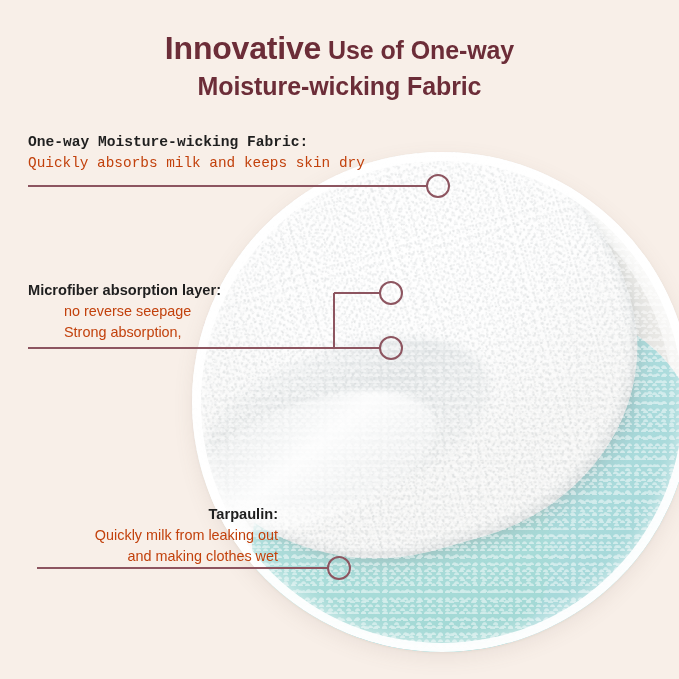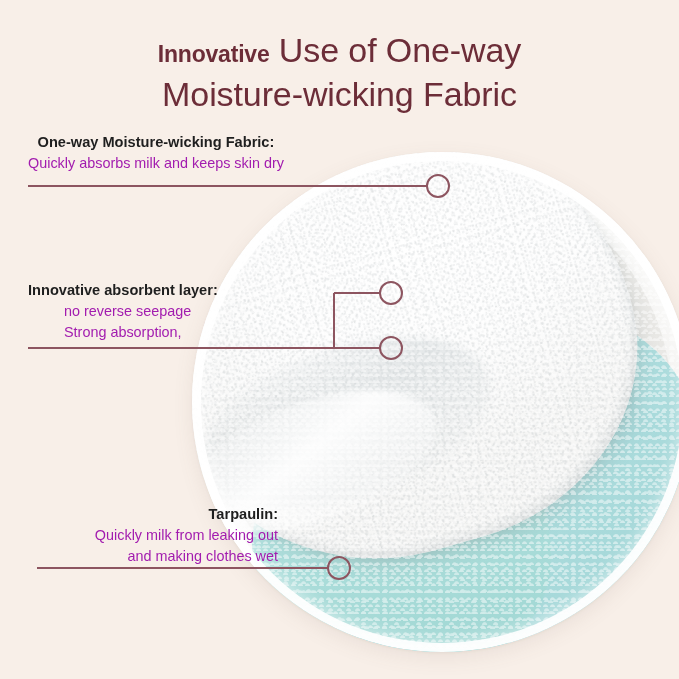--- a/index.html
+++ b/index.html
@@ -28,27 +28,27 @@
   .title-block {
     position:absolute;
     left:0; top:28px;
     width:679px;
     text-align:center;
     line-height:1.30;
     color:#6c2d38;
   }
   .title-line { display:block; white-space:nowrap; }
   .t-strong {
-    font-size:23px;
+    font-size:32px;
     font-weight:700;
     letter-spacing:-0.2px;
   }
   .t-reg {
-    font-size:34px;
-    font-weight:400;
+    font-size:25px;
+    font-weight:700;
     letter-spacing:-0.1px;
     text-align:center;
   }
 
   
   .photo {
     position:absolute;
     left:192px; top:152px;
     width:500px; height:500px;
   }
@@ -237,26 +237,26 @@
   .c-head {
     font-size:14.6px;
     font-weight:700;
     color:#1f1f1f;
     white-space:nowrap;
     line-height:1.42;
   }
   .c-body {
     font-size:14.4px;
     font-weight:400;
-    color:#a21caf;
+    color:#c2410c;
     white-space:nowrap;
     line-height:1.45;
   }
 
-  #callout-1 { left:28px;  top:132px; text-align:center; }
+  #callout-1 { left:28px;  top:132px; text-align:left;font-family:Liberation Mono, monospace; }
   #callout-2 { left:28px;  top:280px; text-align:left; }
   #callout-2 .c-body { padding-left:36px; }
   #callout-3 { left:28px;  top:504px; width:250px; text-align:right; }
 </style>
 </head>
 <body>
 
 <div id="stage">
 
   <div class="title-block">
@@ -307,21 +307,21 @@
       <circle cx="339" cy="568" r="11"></circle>
     </g>
   </svg>
 
   <div class="callout" id="callout-1">
     <div class="c-head">One-way Moisture-wicking Fabric:</div>
     <div class="c-body">Quickly absorbs milk and keeps skin dry</div>
   </div>
 
   <div class="callout" id="callout-2">
-    <div class="c-head">Innovative absorbent layer:</div>
+    <div class="c-head">Microfiber absorption layer:</div>
     <div class="c-body">no reverse seepage</div>
     <div class="c-body">Strong absorption,</div>
   </div>
 
   <div class="callout" id="callout-3">
     <div class="c-head">Tarpaulin:</div>
     <div class="c-body">Quickly milk from leaking out</div>
     <div class="c-body">and making clothes wet</div>
   </div>
 

